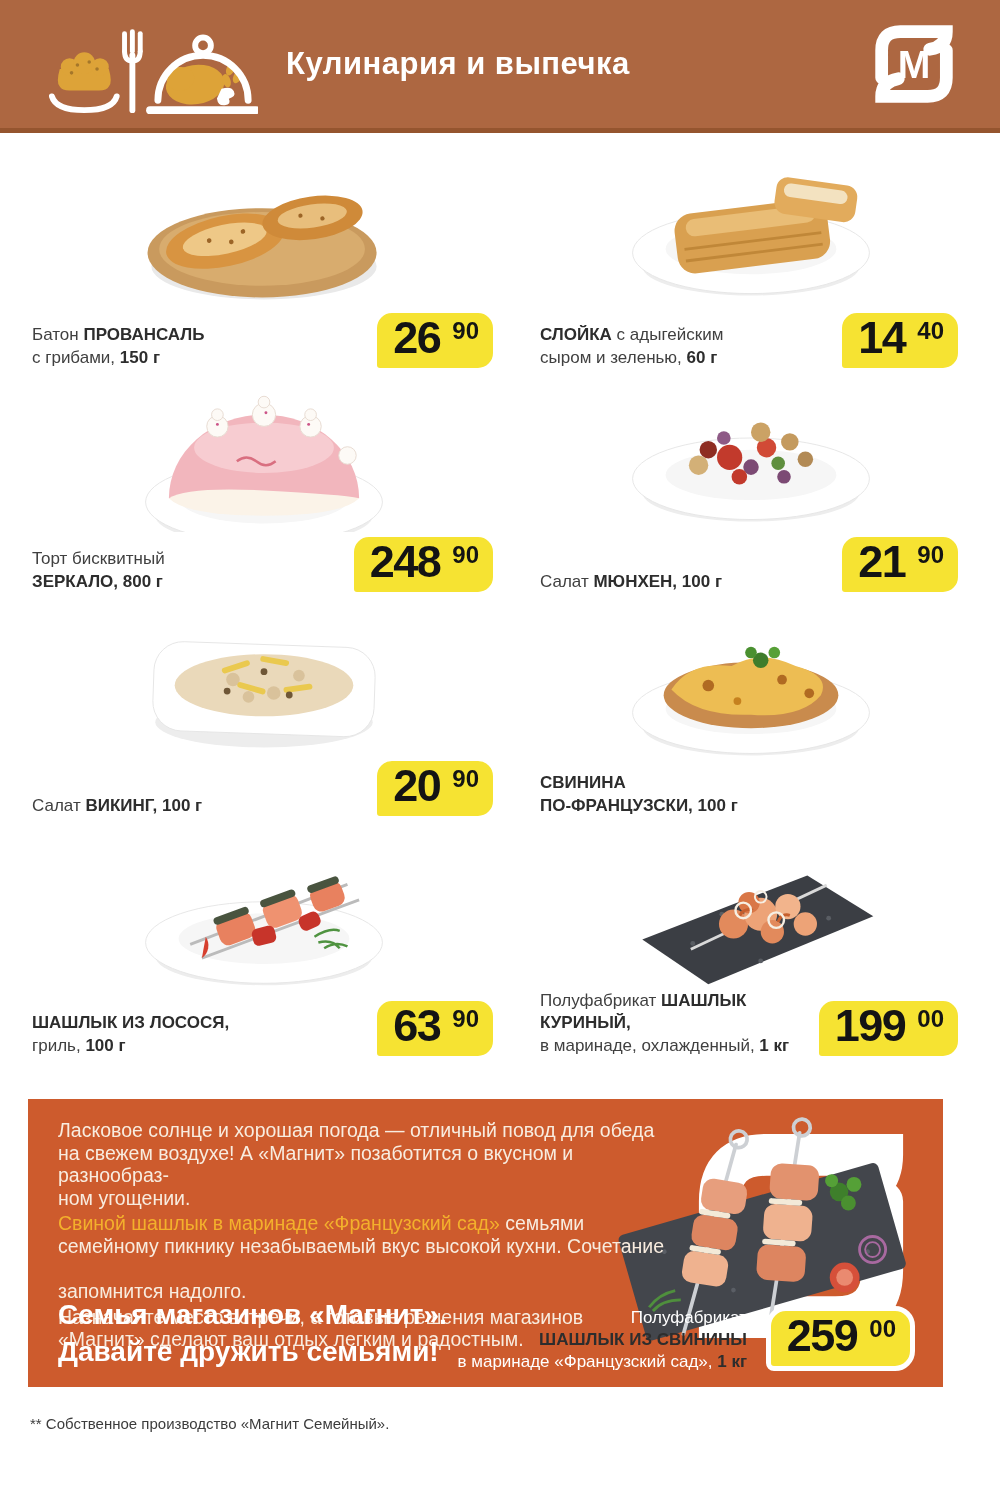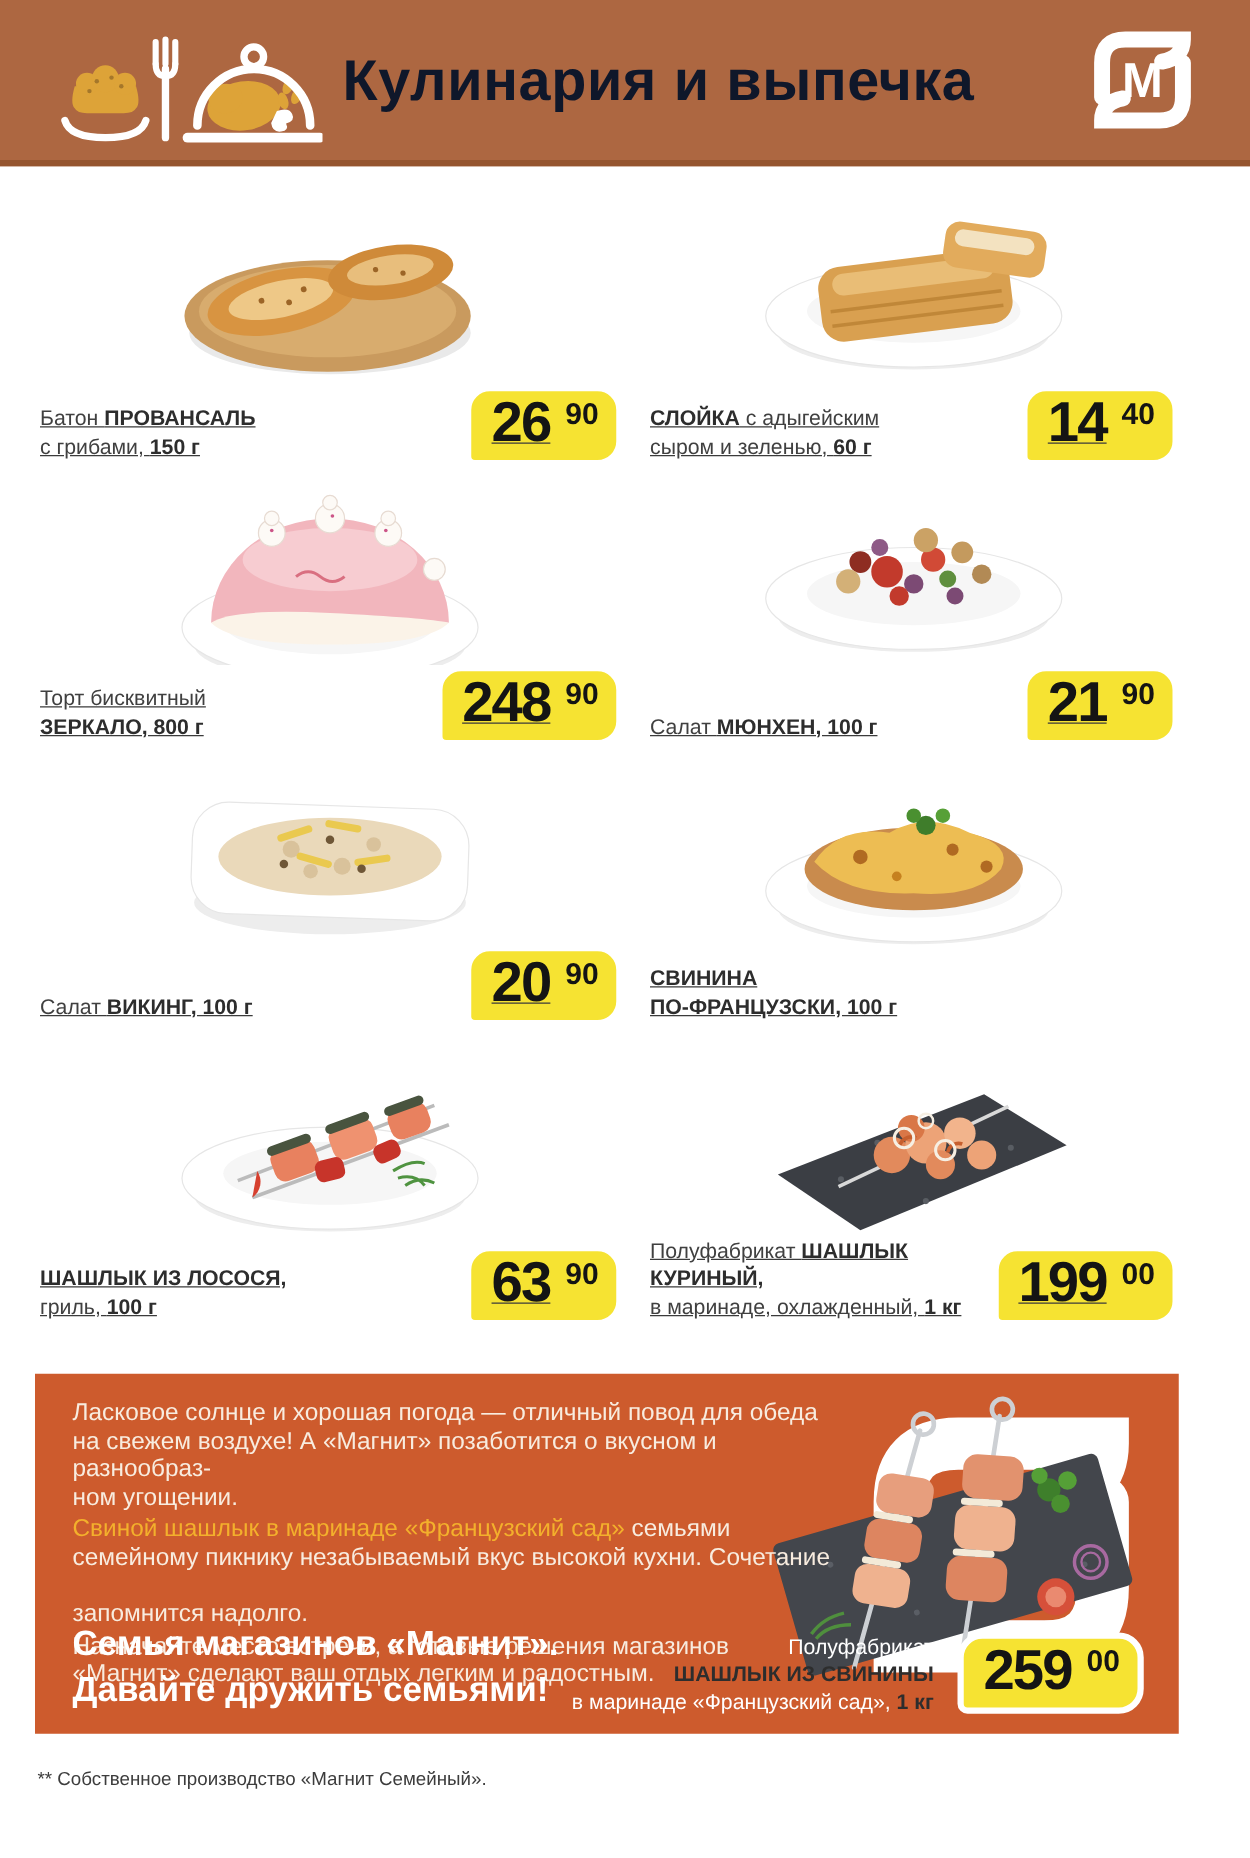--- a/index.html
+++ b/index.html
@@ -9,29 +9,28 @@
   }
   
   .banner{
     height:133px;background:var(--banner,#ad6741);
     border-bottom:5px solid #95552f;
     display:flex;align-items:center;box-sizing:border-box;
     padding:0 34px 0 46px;
   }
   .banner-icons{width:212px;height:104px;flex:0 0 auto;margin-top:4px;}
   .banner-title{
-    flex:1;color:#0f172a;font-size:46px;font-weight:bold;
-    margin-left:16px;letter-spacing:.5px;white-space:nowrap;
+    flex:1;color:#ffffff;font-size:31px;font-weight:bold;
+    margin-left:28px;letter-spacing:.5px;white-space:nowrap;
   }
   .banner-logo{width:104px;height:98px;flex:0 0 auto;}
   
   .grid{
-    display:grid;grid-template-columns:468px 425px;column-gap:20px;
+    display:grid;grid-template-columns:468px 425px;column-gap:40px;
     padding:20px 0 0 30px;
-    text-decoration:underline;
   }
   .card{height:224px;display:flex;flex-direction:column;}
   .card.tall{height:240px;}
   .photo{flex:1;display:flex;align-items:center;justify-content:center;overflow:hidden;}
   .cardbar{display:flex;justify-content:space-between;align-items:flex-end;padding:0 0 4px 2px;}
   .caption{font-size:17px;line-height:1.32;color:#404040;max-width:290px;padding-bottom:4px;}
   .caption .b,.b{font-weight:bold;color:#2d2d2d;}
   .tag{
     background:var(--tag,#f6e332);
     border:5px solid #ffffff;

